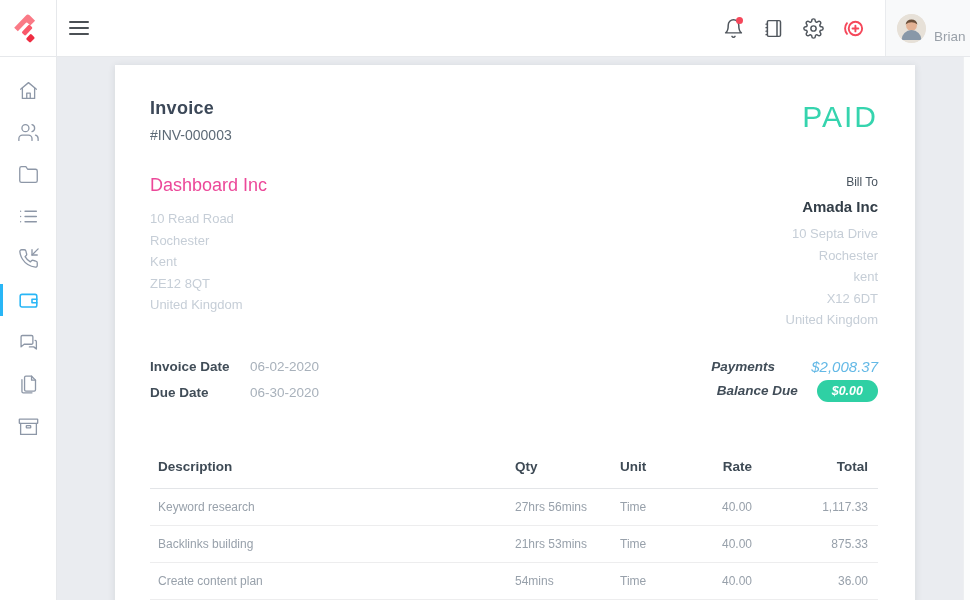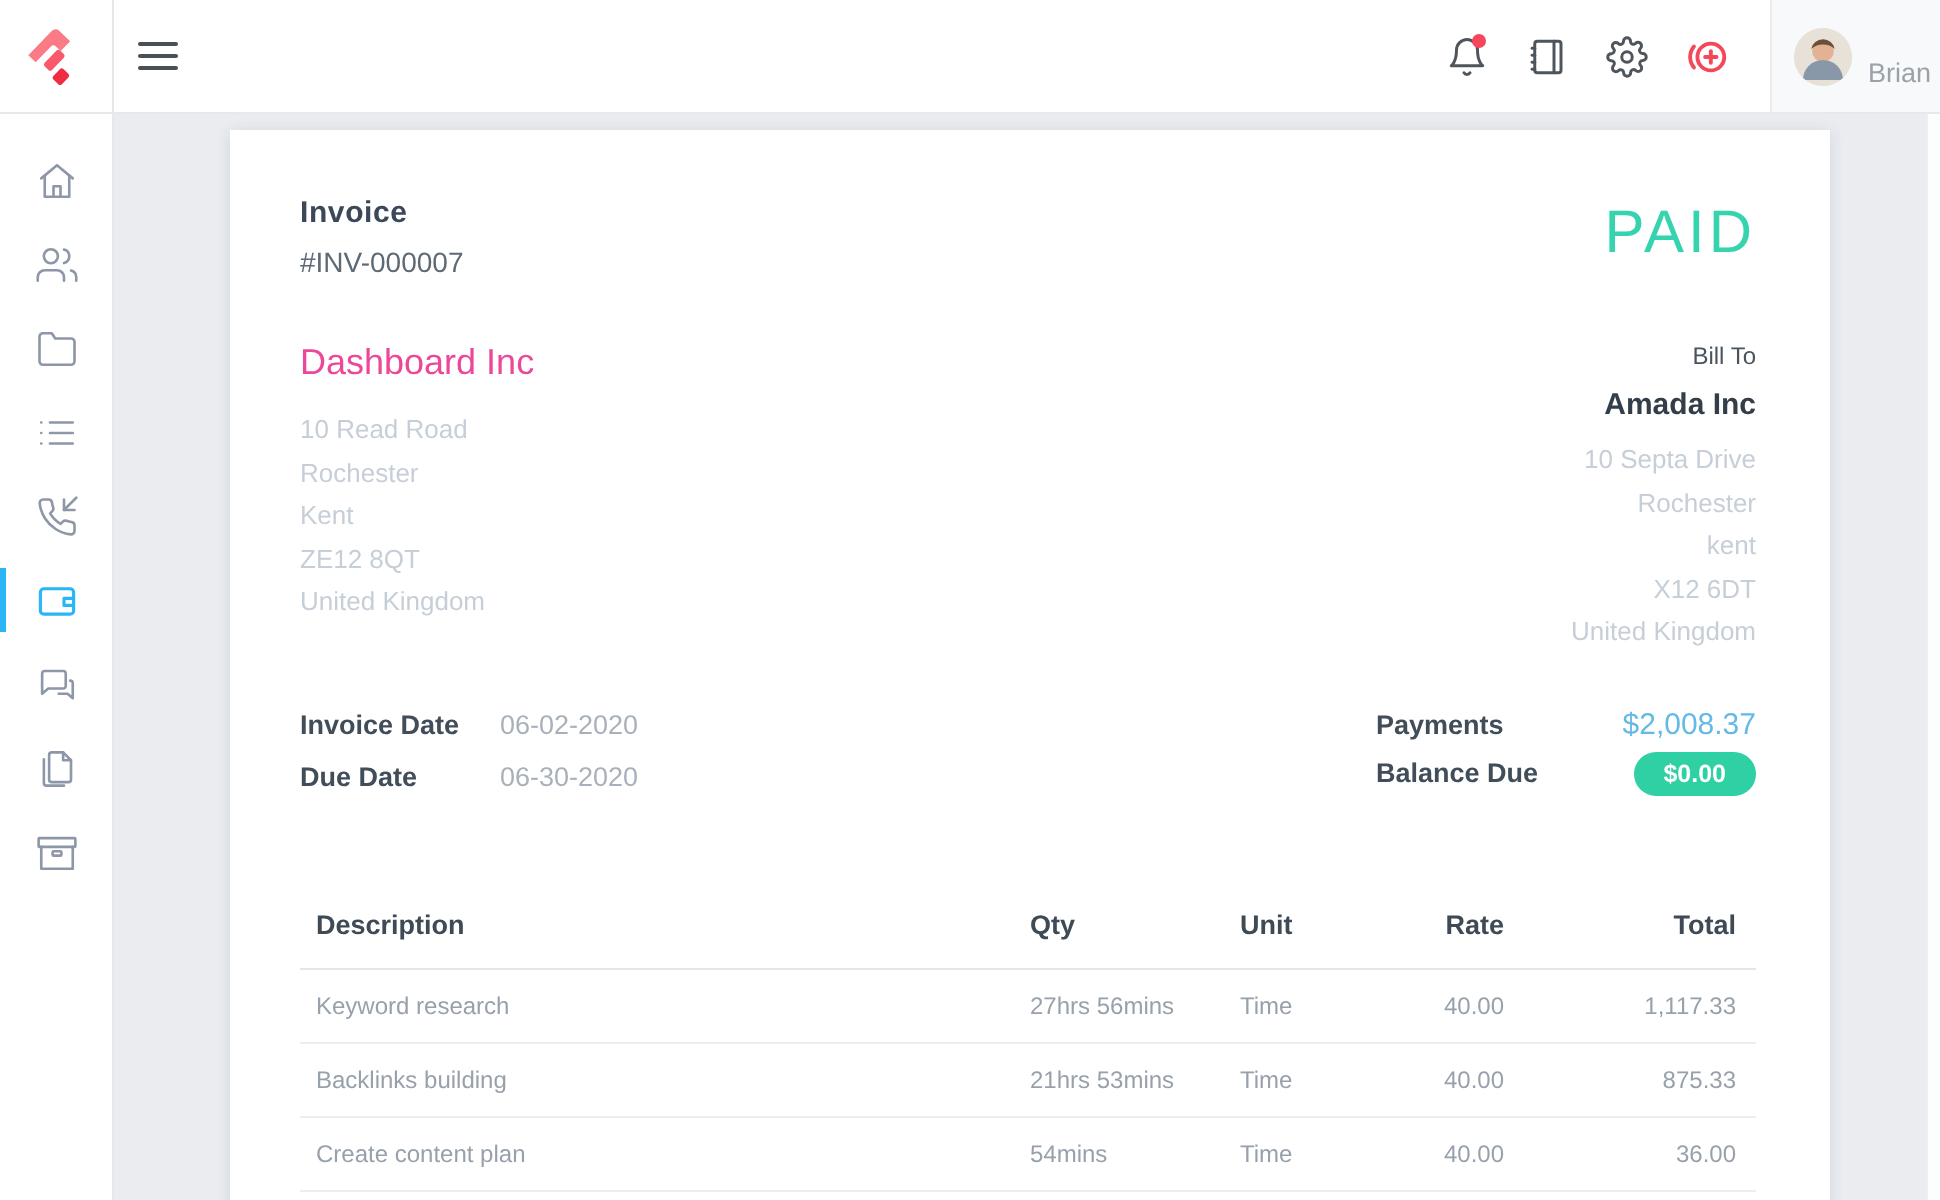--- a/index.html
+++ b/index.html
@@ -52,38 +52,38 @@
   .main { position:absolute; top:57px; left:57px; right:0; bottom:0; background:#eaecf0; overflow:hidden; }
   .scroll-track { position:absolute; top:0; right:0; bottom:0; width:7px; background:#fcfdfd; border-left:1px solid #edeff1; }
 
   .card {
     position:absolute; left:58px; top:8px; width:800px; height:600px;
     background:#fff; box-shadow:0 1px 7px rgba(45,55,65,.12);
     padding:33px 37px 0 35px;
   }
 
   .card-header { display:flex; justify-content:space-between; align-items:flex-start; }
-  .inv-title { font-size:15px; font-weight:bold; color:#3c4858; letter-spacing:.3px; }
+  .inv-title { font-size:18px; font-weight:bold; color:#3c4858; letter-spacing:.3px; }
   .inv-number { margin-top:8px; font-size:14px; color:#5d6a76; }
   .status-paid { font-size:30px; color:#35d4ae; letter-spacing:2px; line-height:1; margin-top:4px; }
 
   .parties { display:flex; justify-content:space-between; margin-top:32px; }
   .from-name { font-size:18px; color:#ec4899; cursor:pointer; }
   .addr { margin-top:12px; font-size:13px; line-height:21.5px; color:#c6ced7; }
   .billto { text-align:right; }
   .billto-heading { font-size:12px; color:#49545f; }
   .billto-name { margin-top:9px; font-size:15px; font-weight:bold; color:#333e48; }
   .billto .addr { margin-top:8px; }
 
   .meta { display:flex; justify-content:space-between; margin-top:28px; }
   .mrow { display:flex; align-items:center; margin-bottom:10px; height:16px; }
   .mlabel { width:100px; font-size:13.5px; color:#414d58; font-weight:600; }
   .mvalue { font-size:13.5px; color:#a8b1bb; }
   .meta-right { width:190px; }
-  .meta-right .mrow { justify-content:space-between; margin-bottom:8px; }
+  .meta-right .mrow { justify-content:flex-end; margin-bottom:8px;font-style:italic; }
   .payments-value { font-size:15px; color:#64b9e6; }
   .badge {
     background:#2fd0a4; color:#fff; font-size:12.5px; font-weight:bold;
     padding:4px 15px; border-radius:12px; display:inline-block;
   }
 
   .items { margin-top:38px; }
   table { width:100%; border-collapse:collapse; table-layout:fixed; }
   col.c-desc{width:357px} col.c-qty{width:105px} col.c-unit{width:100px} col.c-rate{width:40px} col.c-total{width:126px}
   th {
@@ -226,21 +226,21 @@
     </svg>
   </div>
 </nav>
 
 <main class="main">
   <div class="card">
 
     <div class="card-header">
       <div>
         <div class="inv-title">Invoice</div>
-        <div class="inv-number">#INV-000007</div>
+        <div class="inv-number">#INV-000003</div>
       </div>
       <div class="status-paid">PAID</div>
     </div>
 
     <div class="parties">
       <div>
         <div class="from-name">Dashboard Inc</div>
         <div class="addr">
           <div>10 Read Road</div>
           <div>Rochester</div>

